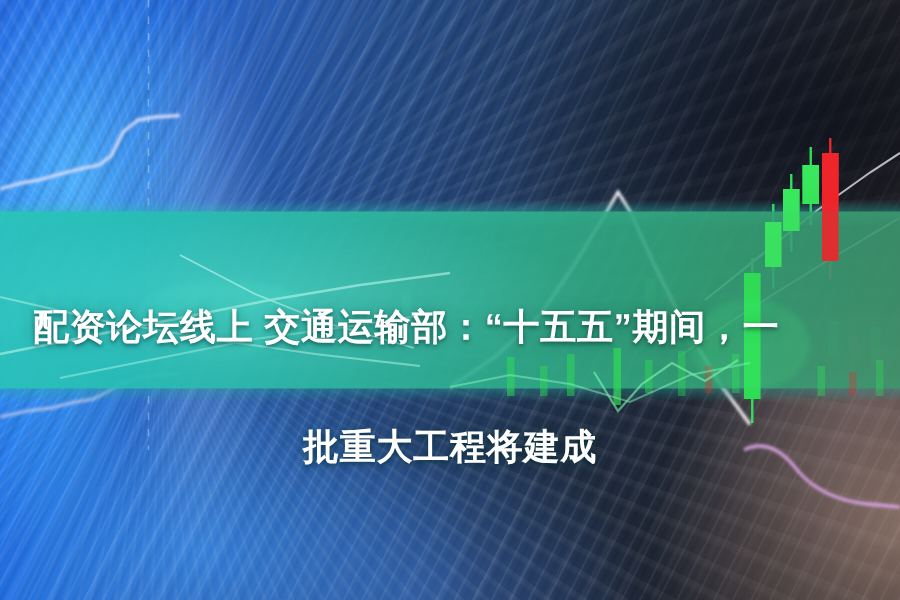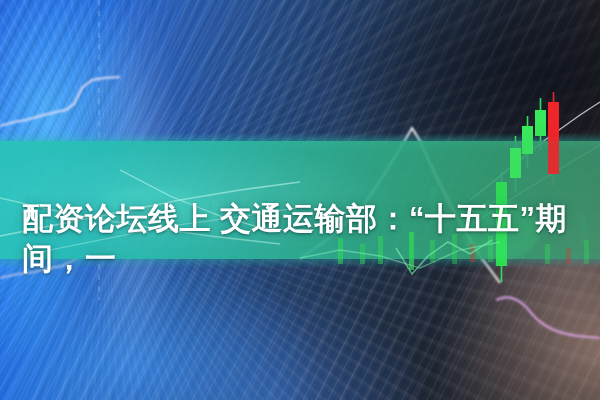--- a/index.html
+++ b/index.html
@@ -121,21 +121,21 @@
     mix-blend-mode:screen;
   }
 
   svg.art{position:absolute;inset:0;width:600px;height:400px;}
 
   
   .headline{
     position:absolute;left:0;right:0;top:159px;
     text-align:center;
     color:#ffffff;
-    font-size:31px;
+    font-size:24px;
     font-weight:bold;
     line-height:40px;
     letter-spacing:.5px;
     text-shadow:0 1px 3px rgba(0,40,40,.55), 0 0 10px rgba(0,60,60,.35);
     padding:0 22px;
     white-space:pre-line;
   }
   .hl-line{display:block;}
   .hl-line.l1{text-align:left;}
   .hl-line.l2{text-align:center;}
@@ -269,15 +269,16 @@
     </g>
 
     <g filter="url(#softer)" opacity=".55">
       <ellipse cx="500" cy="230" rx="40" ry="30" fill="#49ff8a" opacity=".25"></ellipse>
       <ellipse cx="150" cy="212" rx="60" ry="26" fill="#5affe0" opacity=".18"></ellipse>
     </g>
   </svg>
 
   <div class="headline">
     <span class="hl-line l1">配资论坛线上 交通运输部：“十五五”期间，一</span>
+    <span class="hl-line l2">批重大工程将建成</span>
   </div>
 
 </div>
 
 </body></html>

